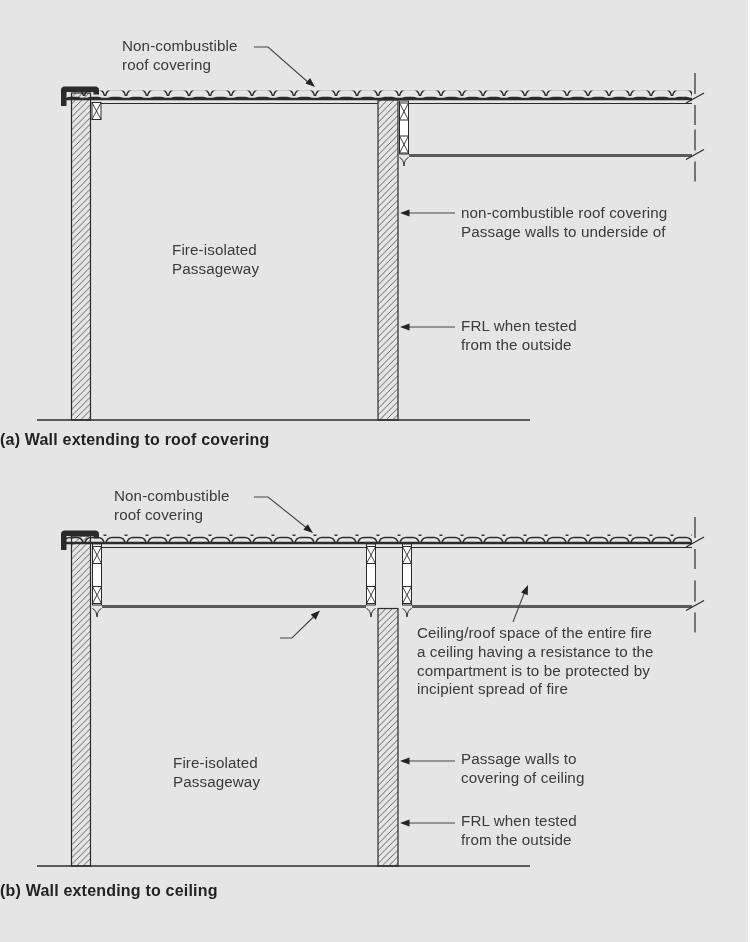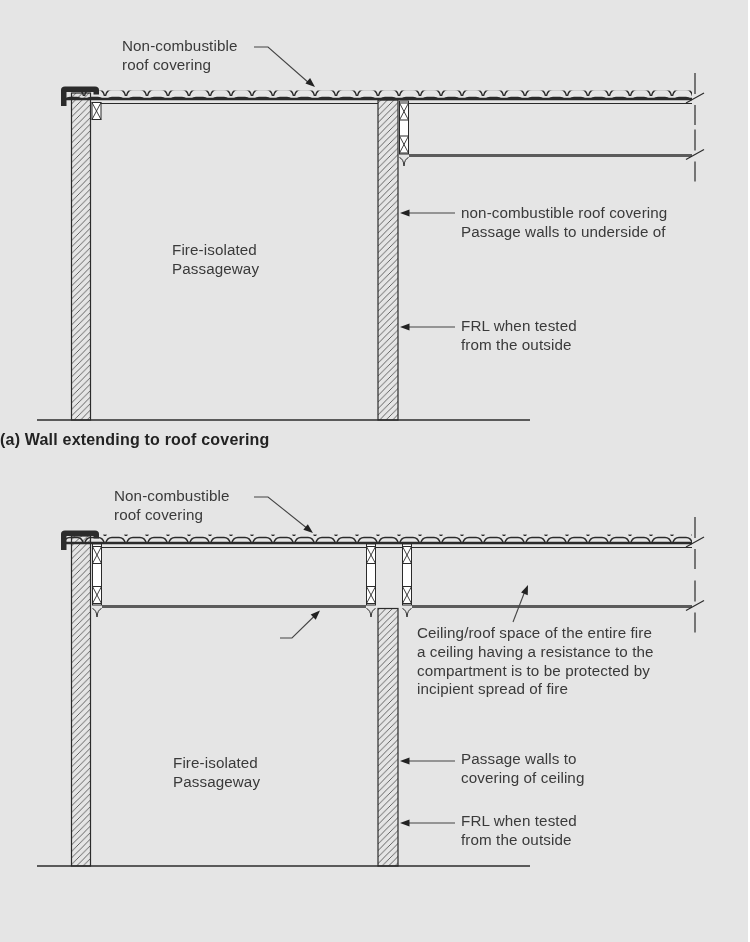--- a/index.html
+++ b/index.html
@@ -169,14 +169,15 @@
     <span>Passageway</span>
   </div>
   <div class="lbl" style="left:461px;top:750px;">
     <span>Passage walls to</span>
     <span>covering of ceiling</span>
   </div>
   <div class="lbl" style="left:461px;top:812px;">
     <span>FRL when tested</span>
     <span>from the outside</span>
   </div>
+  <div class="caption" style="top:882px;">(b) Wall extending to ceiling</div>
 
 </div>
 
 </body></html>

